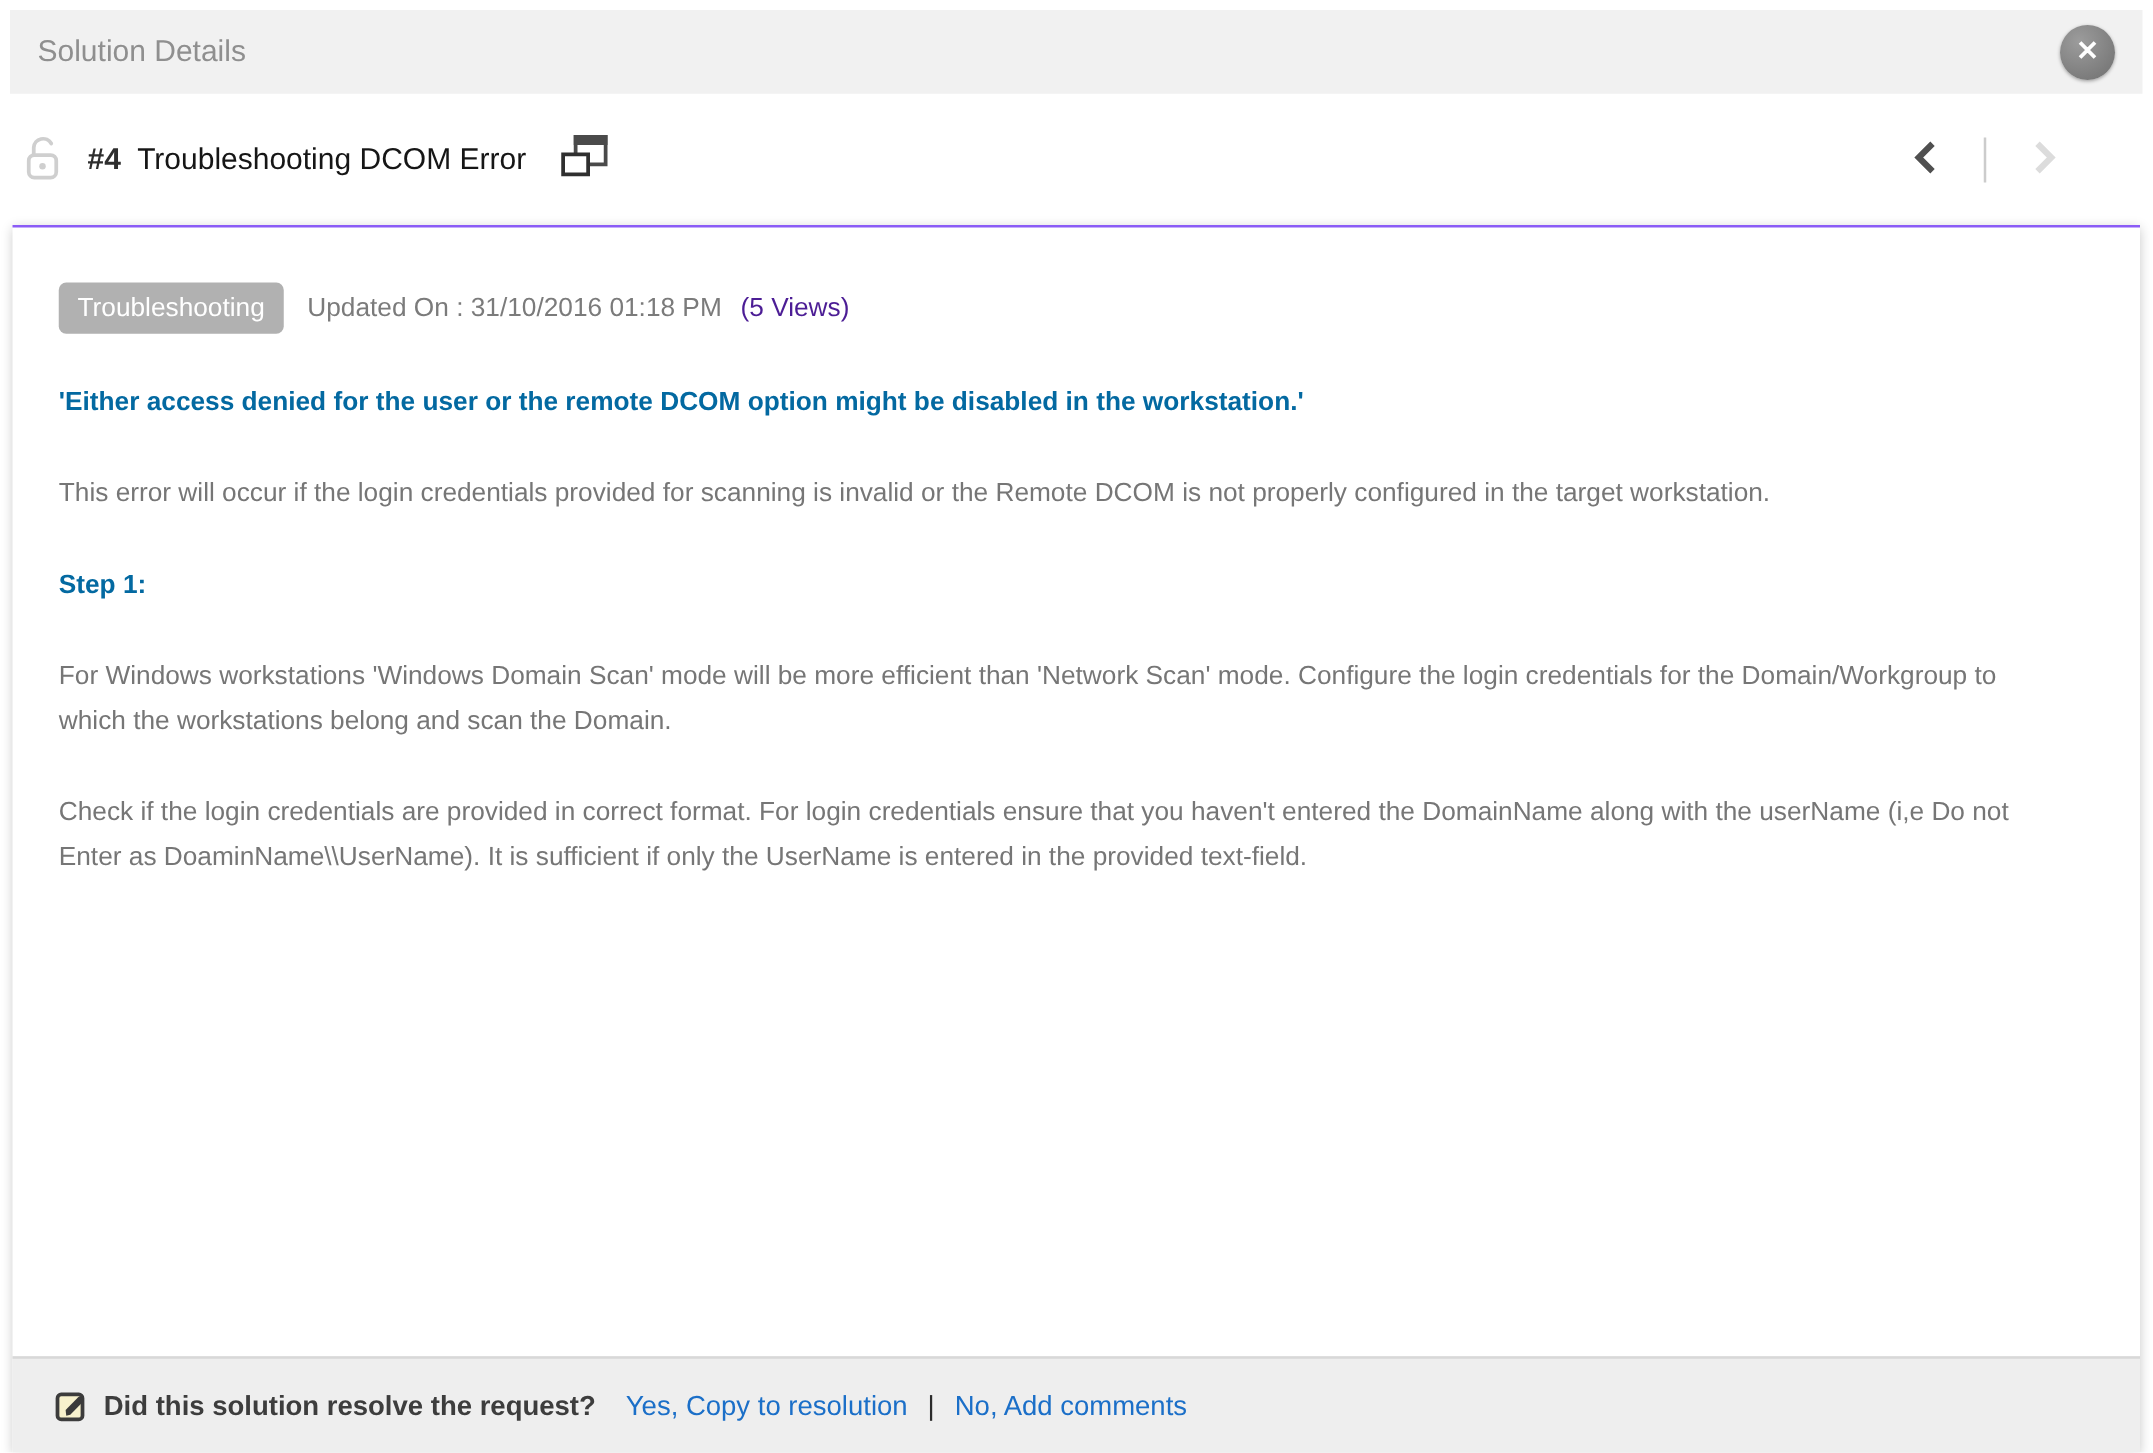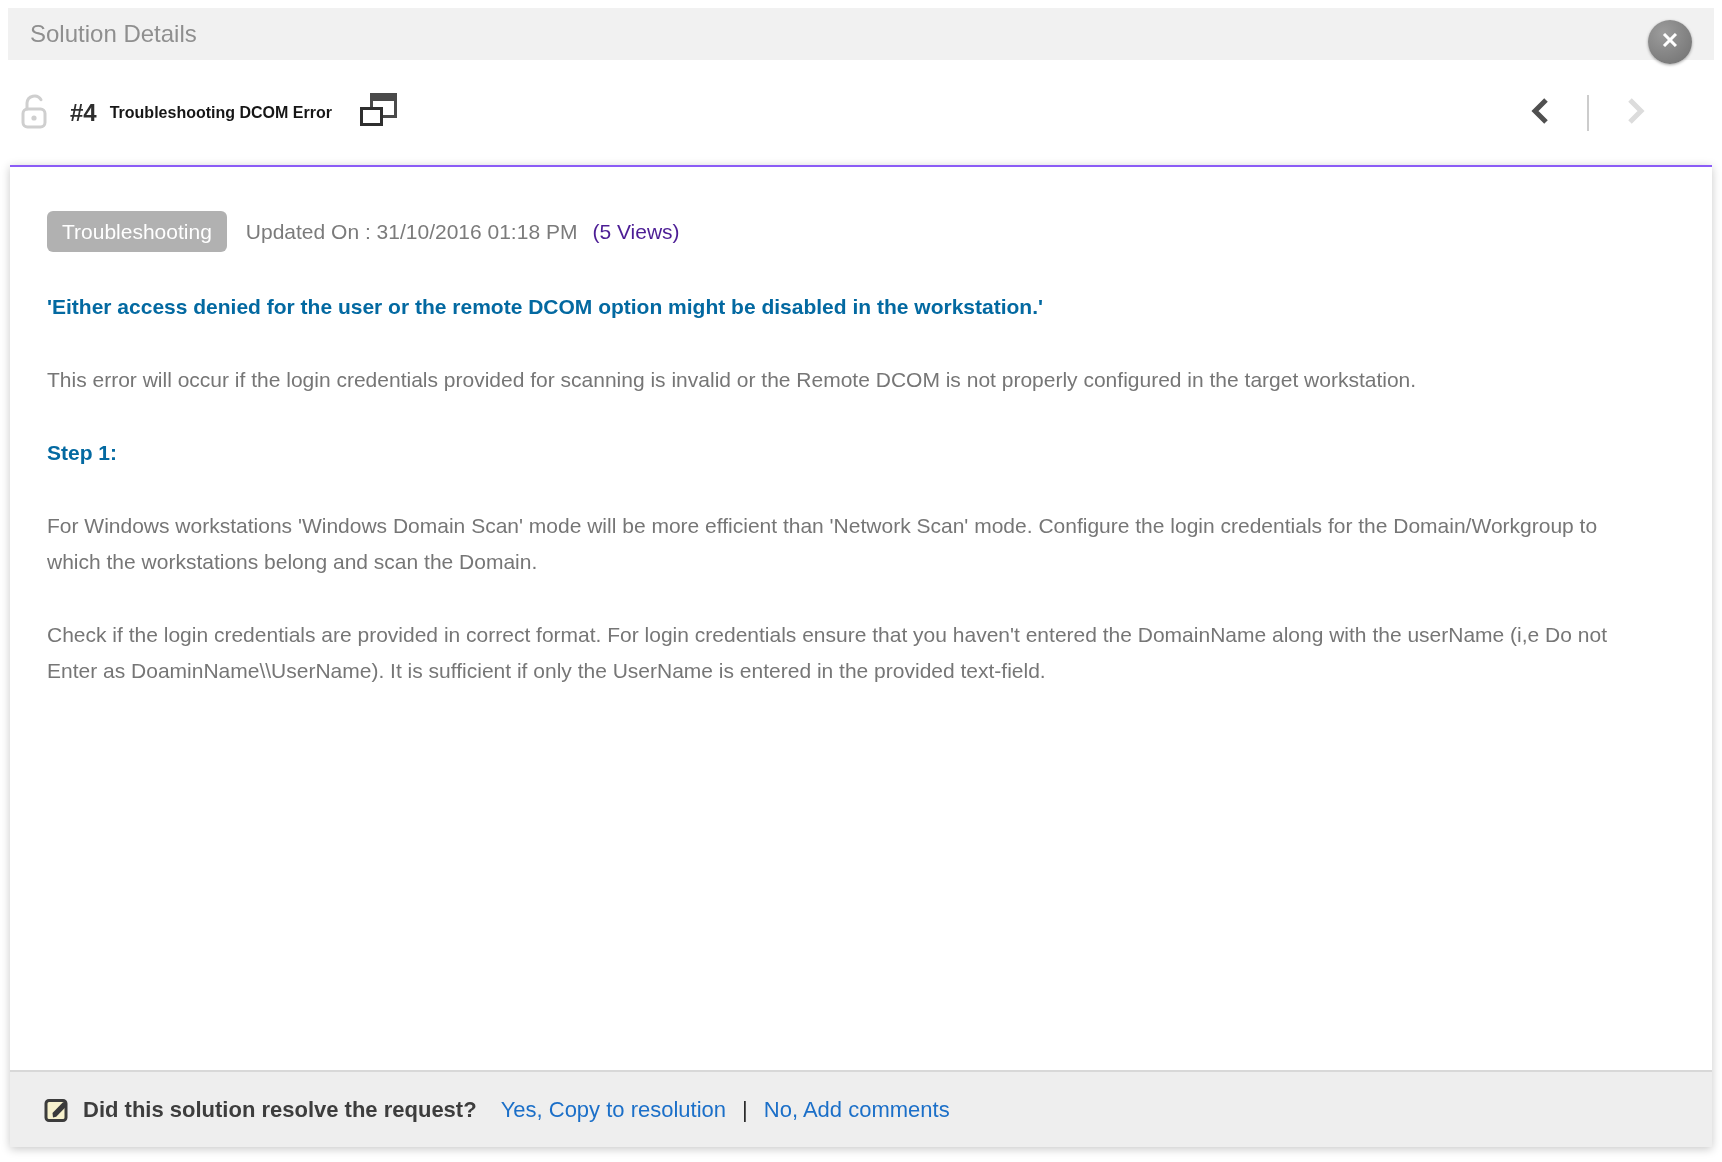--- a/index.html
+++ b/index.html
@@ -10,39 +10,39 @@
   }
   *{box-sizing:border-box;}
   html,body{margin:0;padding:0;}
   body{
     width:1722px;height:1162px;overflow:hidden;
     background:#ffffff;
     font-family:"Liberation Sans", sans-serif;
   }
   
   .modal-header{
-    margin:8px 8px 0 8px;height:52px;background:var(--header-bg);
+    margin:8px 8px 0 8px;height:67px;background:var(--header-bg);
     display:flex;align-items:center;position:relative;
   }
   .modal-title{margin-left:22px;font-size:24px;color:#8f8f8f;}
   .close-btn{
     position:absolute;right:22px;top:12px;width:44px;height:44px;border-radius:50%;
     border:none;cursor:pointer;padding:0;
     background:radial-gradient(circle at 35% 30%, #9c9c9c, #6f6f6f);
     box-shadow:0 1px 3px rgba(0,0,0,.35);
     color:#fff;display:flex;align-items:center;justify-content:center;
   }
   .close-btn .x-glyph{font-size:22px;font-weight:bold;line-height:1;transform:translateY(-1px);}
   
   .title-row{
     height:105px;display:flex;align-items:center;padding-left:18px;background:#fff;
   }
   .lock-icon{display:inline-flex;margin-top:-2px;}
   .solution-id{margin-left:20px;font-size:24px;font-weight:bold;color:#2e2e2e;}
-  .solution-title{margin-left:13px;font-size:16px;font-weight:bold;color:#161616;}
+  .solution-title{margin-left:13px;font-size:24px;font-weight:normal;color:#161616;}
   .popup-btn{margin-left:26px;background:none;border:none;padding:0;cursor:pointer;display:inline-flex;}
   .spacer{flex:1;}
   .nav-group{display:flex;align-items:center;margin-right:77px;}
   .nav-btn{background:none;border:none;padding:0;cursor:pointer;display:inline-flex;align-items:center;}
   .nav-divider{width:2px;height:36px;background:#cccccc;margin:0 38px;}
   
   .card{
     margin:0 10px;height:982px;background:#fff;
     border-top:2px solid #8b5cf6;
     box-shadow:0 2px 9px rgba(0,0,0,.22);

